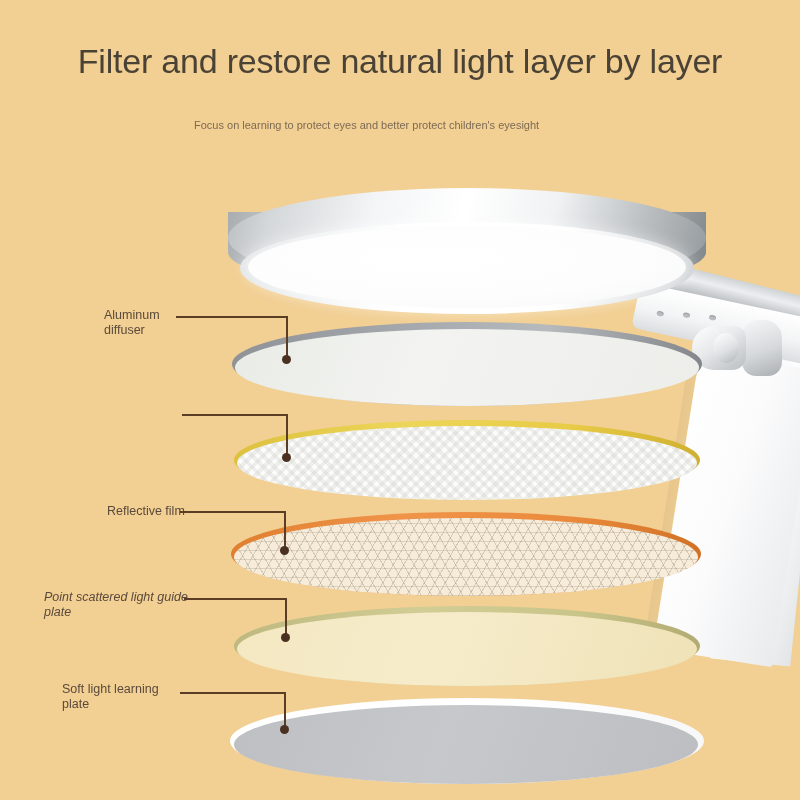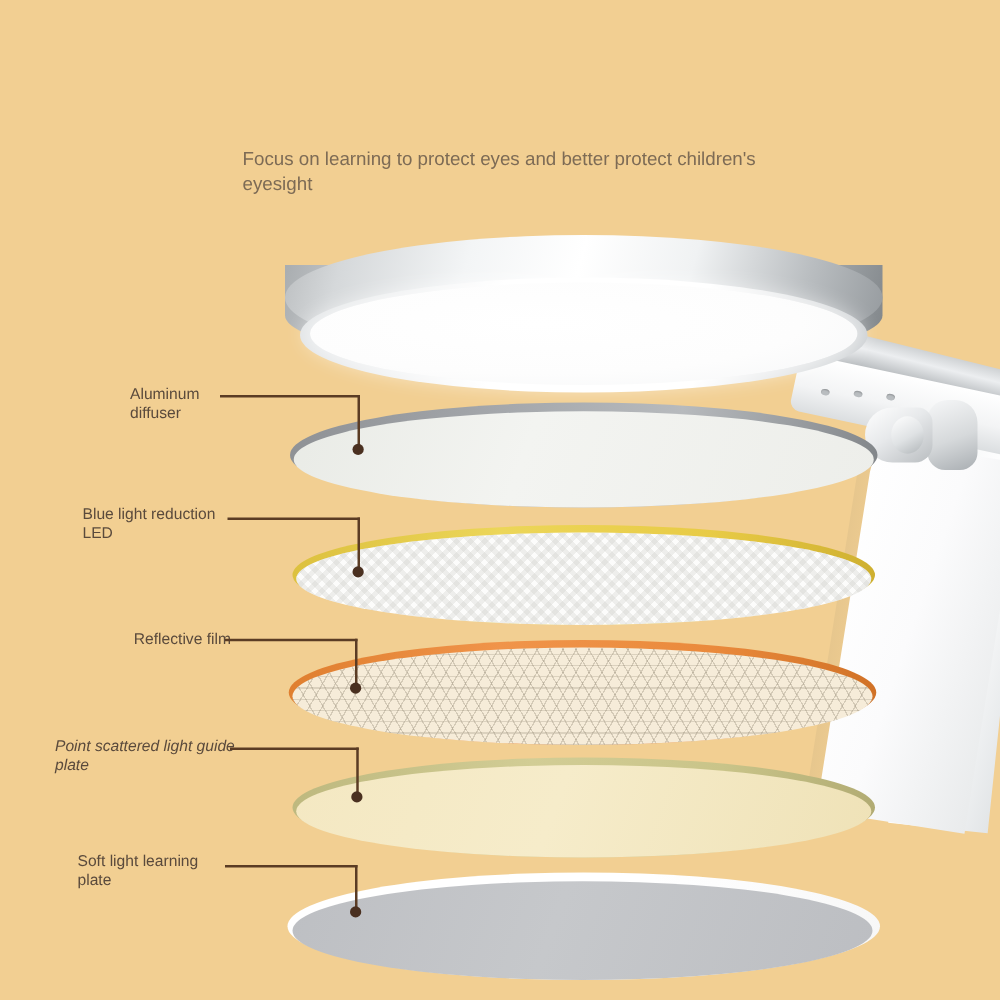--- a/index.html
+++ b/index.html
@@ -31,21 +31,21 @@
     font-weight: 400;
     letter-spacing: -0.2px;
     color: #4b4236;
     white-space: nowrap;
   }
   #page-subtitle {
     position: absolute;
     left: 194px;
     top: 118px;
     width: 420px;
-    font-size: 15px;
+    font-size: 11px;
     line-height: 1.35;
     color: #7d6b55;
   }
 
   
   .layer {
     position: absolute;
     border-radius: 50%;
   }
   .layer .rim {
@@ -220,20 +220,21 @@
     background: linear-gradient(90deg, rgba(180,160,120,.18), rgba(255,255,255,0));
     transform: rotate(9deg);
     transform-origin: top left;
   }
 </style>
 </head>
 <body>
 
 <div id="stage">
 
+  <div id="page-title">Filter and restore natural light layer by layer</div>
   <div id="page-subtitle">Focus on learning to protect eyes and better protect children's eyesight</div>
 
   <div id="arm-shadow"></div>
   <div id="arm-lower-2"></div>
   <div id="arm-lower"></div>
   <div id="arm-bar"></div>
   <div id="arm-plate">
     <div class="screw" style="left:22px;top:24px;"></div>
     <div class="screw" style="left:48px;top:20px;"></div>
     <div class="screw" style="left:74px;top:17px;"></div>
@@ -284,22 +285,20 @@
     <div class="rim" style="background:linear-gradient(100deg,#ffffff 0%,#ffffff 60%,#f7f7f7 100%);"></div>
     <div class="face" style="left:4px;top:7px;width:464px;height:79px;background:linear-gradient(110deg,#bdbfc3 0%,#c6c8cb 45%,#bcbec2 100%);"></div>
   </div>
 
   <div class="callout-label" style="left:104px;top:308px;">Aluminum
 diffuser</div>
   <div class="leader" style="left:176px;top:316px;width:112px;"></div>
   <div class="leader-v" style="left:286px;top:316px;height:44px;"></div>
   <div class="leader-dot" style="left:282px;top:355px;"></div>
 
-  <div class="callout-label" style="left:66px;top:404px;">Blue light reduction
-LED</div>
   <div class="leader" style="left:182px;top:414px;width:106px;"></div>
   <div class="leader-v" style="left:286px;top:414px;height:44px;"></div>
   <div class="leader-dot" style="left:282px;top:453px;"></div>
 
   <div class="callout-label" style="left:107px;top:504px;">Reflective film</div>
   <div class="leader" style="left:180px;top:511px;width:106px;"></div>
   <div class="leader-v" style="left:284px;top:511px;height:40px;"></div>
   <div class="leader-dot" style="left:280px;top:546px;"></div>
 
   <div class="callout-label" style="left:44px;top:590px;font-style:italic;">Point scattered light guide

